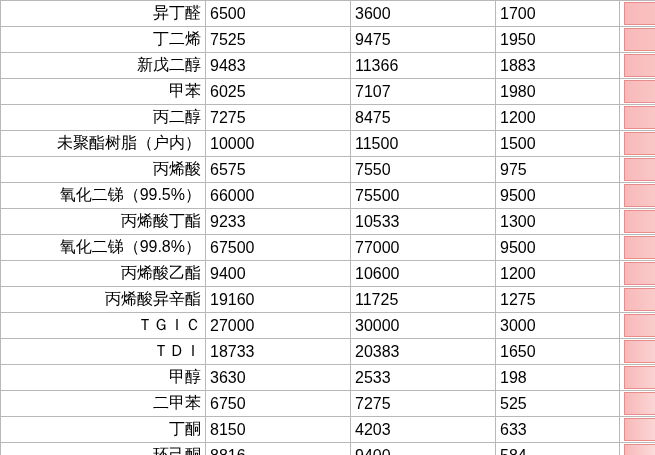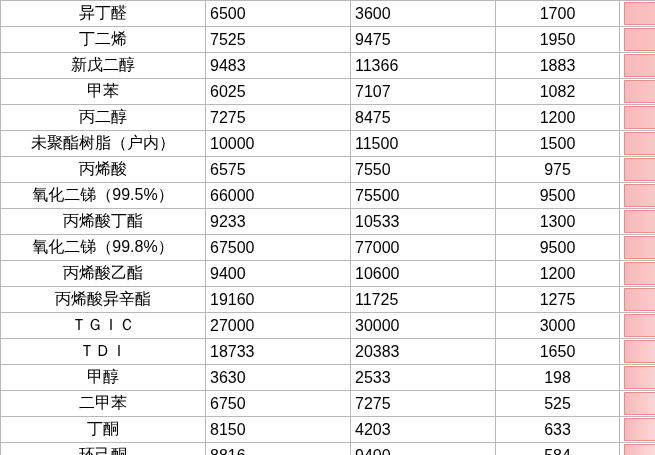--- a/index.html
+++ b/index.html
@@ -21,30 +21,30 @@
   table.data-table td {
     border: 1px solid #b8b8b8;
     height: 25px;
     padding: 0 4px;
     font-size: 16px;
     color: #000000;
     overflow: hidden;
     white-space: nowrap;
   }
   td.c-name {
-    text-align: center;
+    text-align: right;
     width: 196px;
   }
   td.c-num {
     text-align: left;
     width: 136px;
     padding-right: 9px;
   }
   td.c-num3 {
-    text-align: center;
+    text-align: left;
     width: 115px;
     padding-right: 9px;
     margin-top: 8px;
   }
   td.c-bar {
     width: 180px;
     padding: 0;
     position: relative;
     border-left: 1px solid #b8b8b8;
   }
@@ -99,21 +99,21 @@
         <td class="c-bar">
           <span class="bar-wrap">
             <span class="bar-fill" style="width: 76%;"></span>
           </span>
         </td>
       </tr>
       <tr>
         <td class="c-name">甲苯</td>
         <td class="c-num">6025</td>
         <td class="c-num">7107</td>
-        <td class="c-num3">1082</td>
+        <td class="c-num3">1980</td>
         <td class="c-bar">
           <span class="bar-wrap">
             <span class="bar-fill" style="width: 69%;"></span>
           </span>
         </td>
       </tr>
       <tr>
         <td class="c-name">丙二醇</td>
         <td class="c-num">7275</td>
         <td class="c-num">8475</td>

